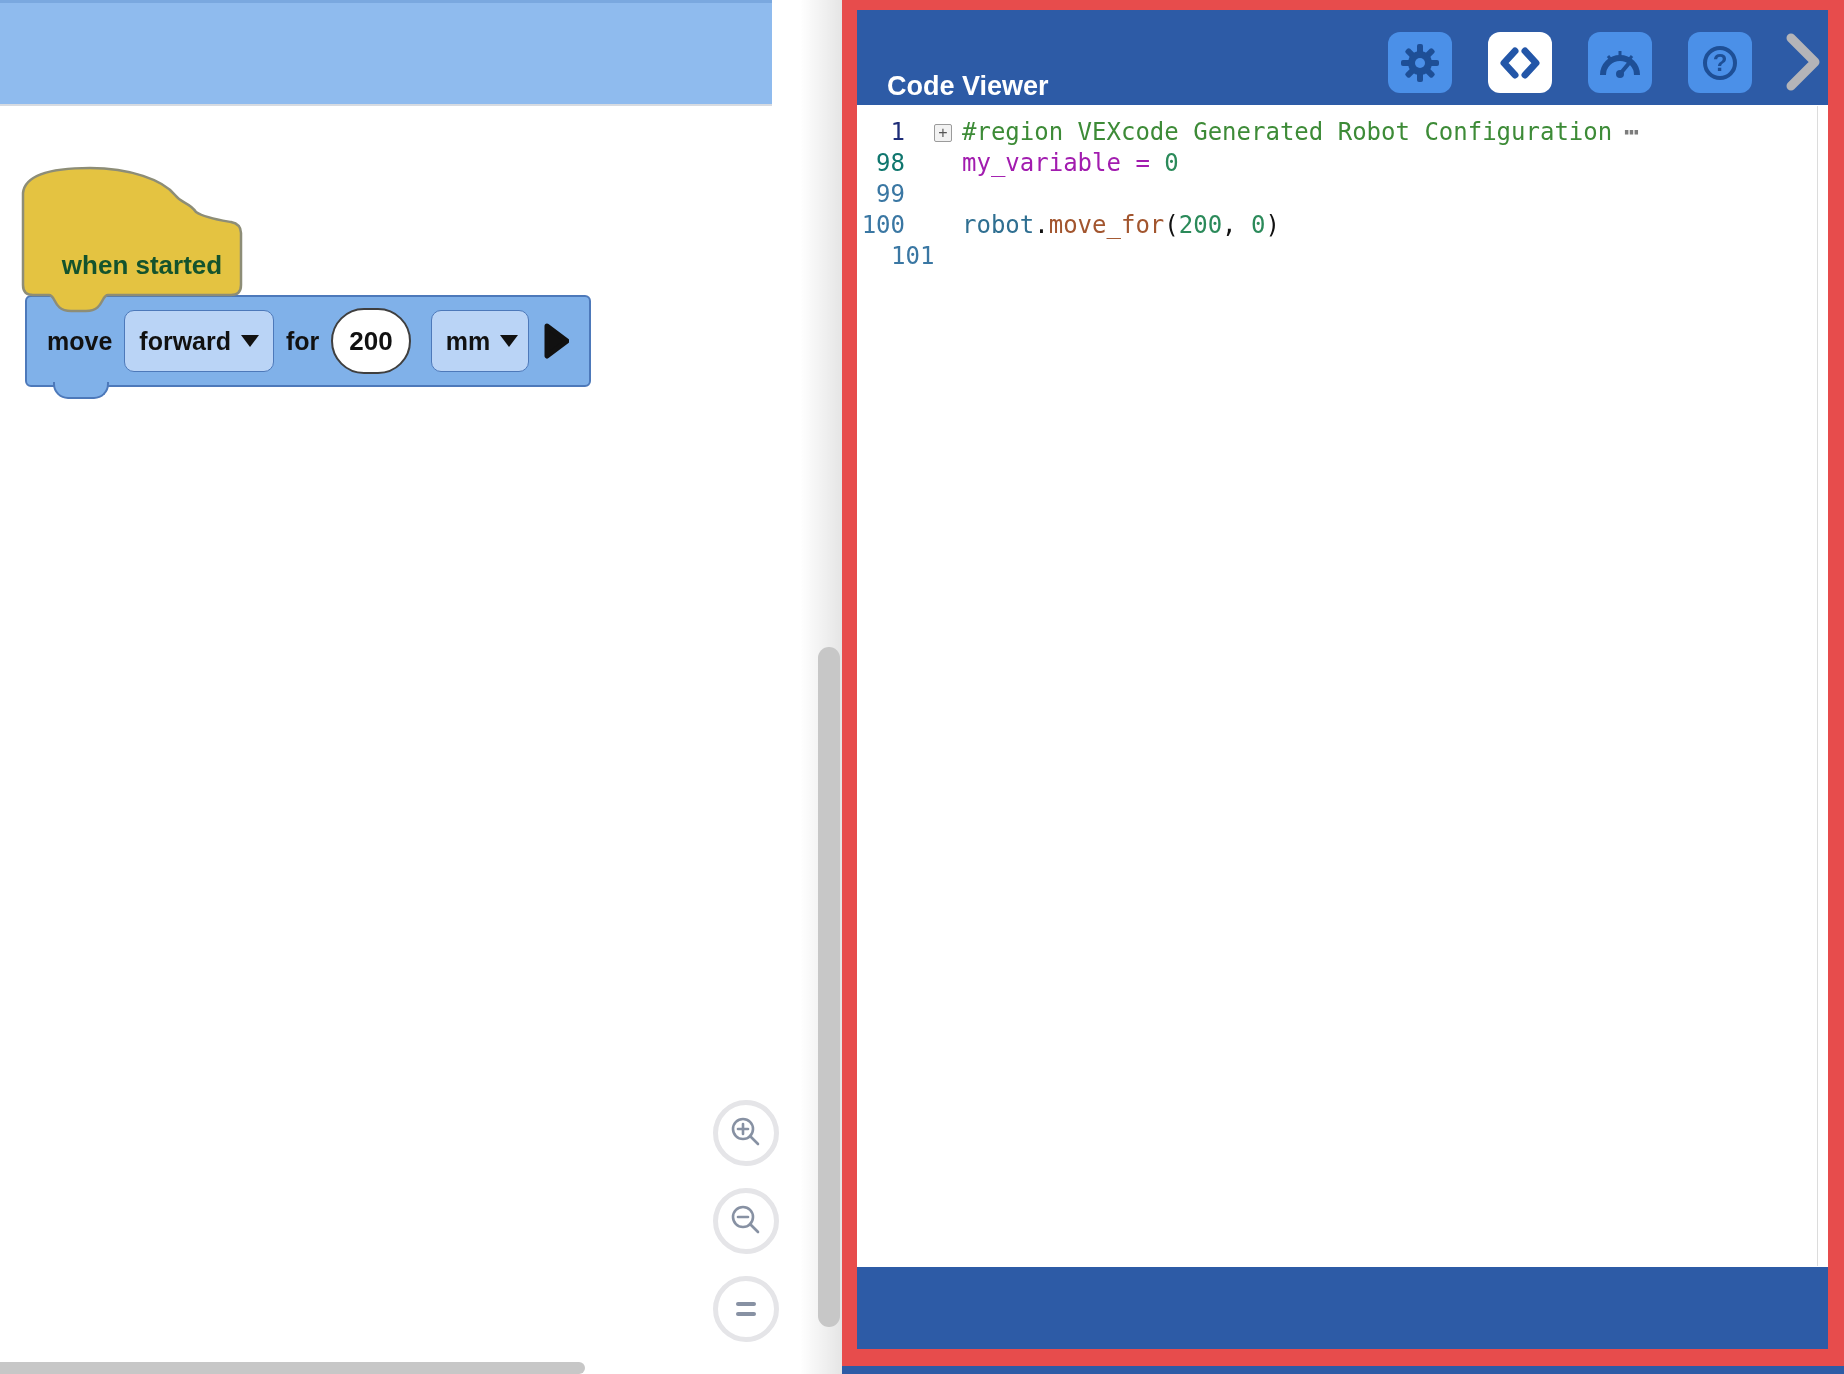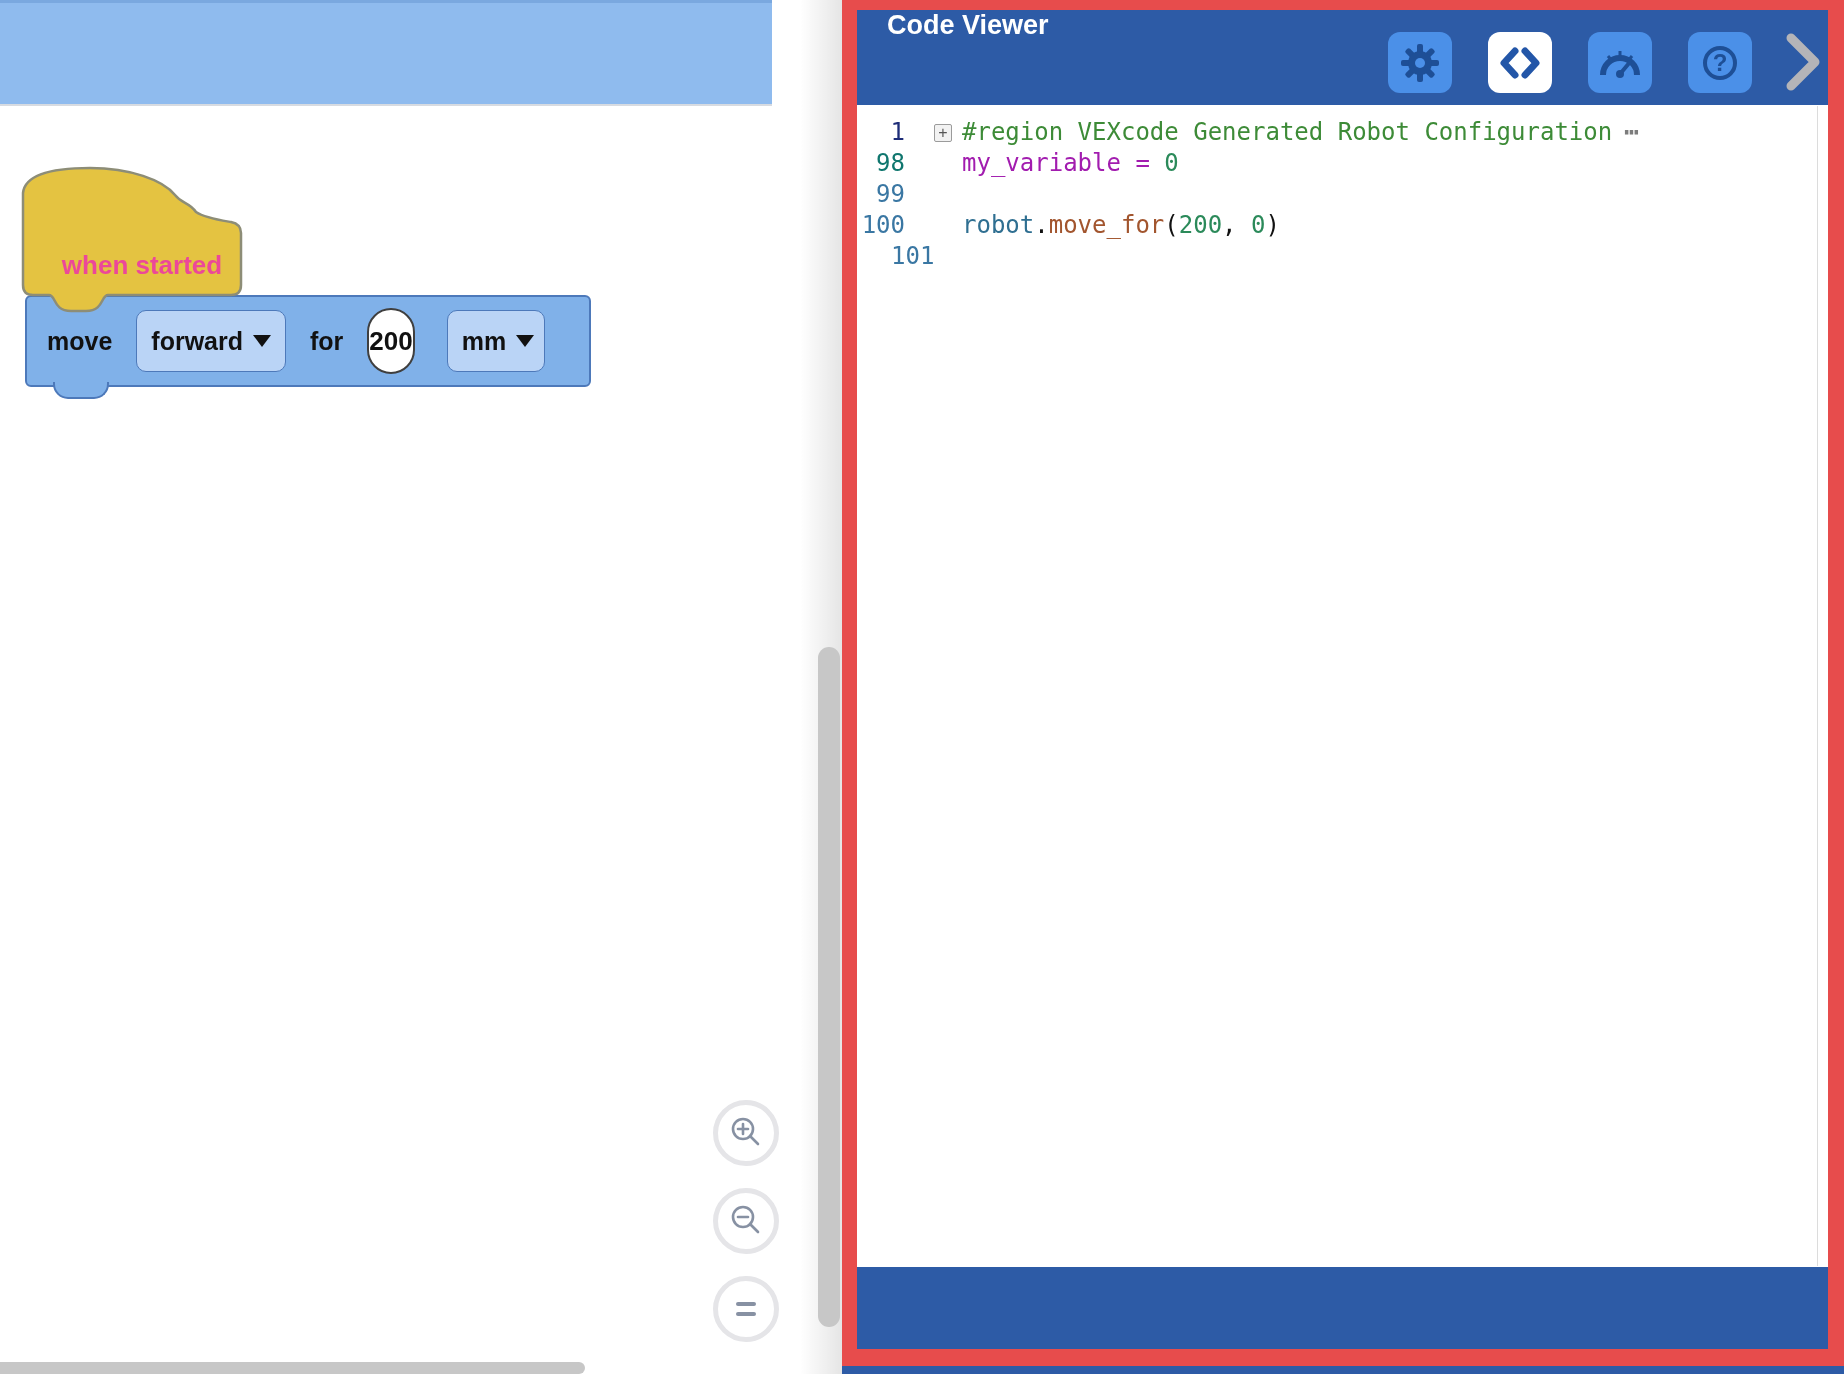--- a/index.html
+++ b/index.html
@@ -10,25 +10,25 @@
   .toolbar-strip { position:absolute; left:0; top:0; width:772px; height:106px;
     background:#8fbbee; border-top:3px solid #7aa8df; border-bottom:2px solid #d7dbe1; }
   .workspace { position:absolute; left:0; top:106px; width:842px; height:1268px; background:#fff; }
 
   .panel-shadow { position:absolute; left:800px; top:0; width:42px; height:1374px;
     background:linear-gradient(to right, rgba(0,0,0,0), rgba(0,0,0,0.10)); }
 
   
   .hat-svg { position:absolute; left:15px; top:140px; z-index:4; }
   .hat-label { position:absolute; left:53px; top:250px; width:178px; height:34px; z-index:5;
-    font-size:26px; font-weight:bold; color:#ec4899; text-align:center; }
+    font-size:26px; font-weight:bold; color:#14532d; text-align:center; }
 
   .move-block { position:absolute; left:25px; top:295px; width:566px; height:92px; z-index:2;
     background:#80b1e9; border:2.5px solid #4d79ba; border-radius:6px;
-    display:flex; align-items:center; gap:24px; padding:0 20px; }
+    display:flex; align-items:center; gap:12px; padding:0 20px; }
   .notch-tab { position:absolute; left:26px; top:calc(100% - 3px); width:56px; height:17px;
     background:#80b1e9; border:2.5px solid #4d79ba; border-top:none; border-radius:0 0 15px 15px; }
   .block-label { font-size:25px; font-weight:bold; color:#111; white-space:nowrap; }
   .dropdown { height:62px; background:#bad4f6; border:1.5px solid #4d79ba; border-radius:10px;
     display:flex; align-items:center; justify-content:space-between; padding:0 14px; }
   .dd-forward { width:152px; } .dd-mm { width:98px;margin-left:8px; }
   .caret { width:0; height:0; border-left:9px solid transparent; border-right:9px solid transparent;
     border-top:12px solid #111; margin-left:10px; }
   .oval-field { width:84px; height:66px; background:#fff; border:2px solid #3f3f3f; border-radius:33px;
     display:flex; align-items:center; justify-content:center; font-size:26px; font-weight:bold; color:#111; }
@@ -43,21 +43,21 @@
     border:5px solid #e5e5e8; border-radius:50%; display:flex; align-items:center; justify-content:center; z-index:4; }
   .zb-in { top:1100px; } .zb-out { top:1188px; } .zb-reset { top:1276px; }
 
   
   .panel-bg { position:absolute; left:842px; top:0; width:1002px; height:1374px; background:#2d5ba6; z-index:1; }
   .red-frame { position:absolute; left:842px; top:0; width:1002px; height:1366px;
     border-style:solid; border-color:#e74c4c; border-width:10px 16px 17px 15px;
     pointer-events:none; z-index:15; }
 
   .panel-header { position:absolute; left:857px; top:10px; width:971px; height:92px; z-index:5;
-    display:flex; align-items:flex-start; }
+    display:flex; align-items:flex-end; }
   .panel-title { margin-left:30px; color:#fff; font-size:27px; font-weight:bold; }
   .icon-btn { position:absolute; top:22px; width:64px; height:61px; border-radius:12px;
     background:#4b90e8; display:flex; align-items:center; justify-content:center; }
   .icon-btn.active { background:#ffffff; }
   .ib-gear { left:531px; } .ib-code { left:631px; } .ib-gauge { left:731px; } .ib-help { left:831px; }
   .help-glyph { position:absolute; font-size:24px; font-weight:bold; color:#1e4f96; }
   .chevron { position:absolute; left:924px; top:20px; width:44px; height:64px;
     display:flex; align-items:center; justify-content:center; }
 
   .code-area { position:absolute; left:857px; top:105px; width:971px; height:1162px; background:#fff;

